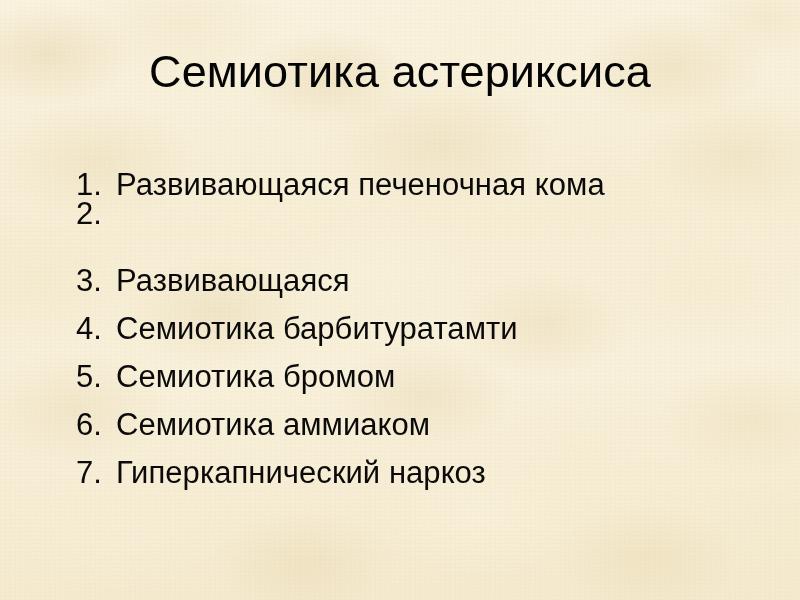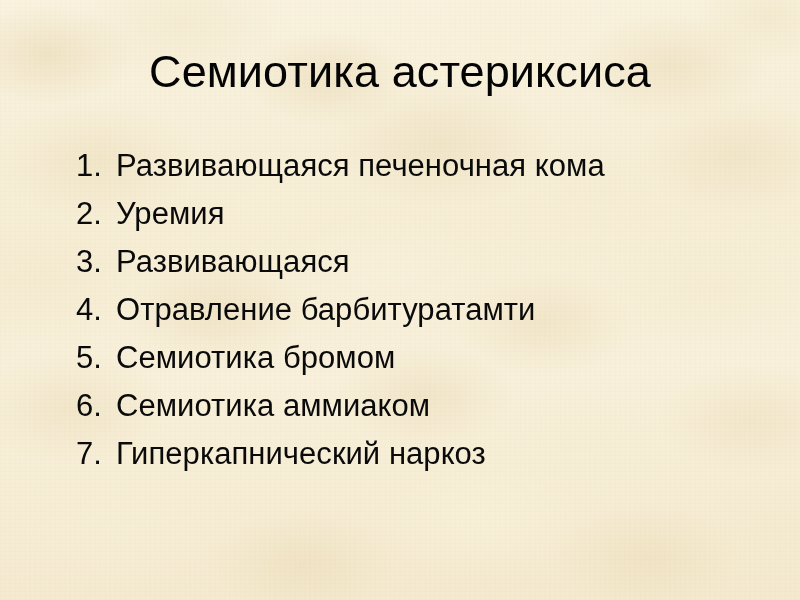--- a/index.html
+++ b/index.html
@@ -138,20 +138,21 @@
   }
 
   .item-marker {
     flex: 0 0 auto;
     min-width: 40px;
     text-align: left;
   }
 
   .item-text {
     flex: 0 1 auto;
+    margin-top: 19px;
   }
 </style>
 </head>
 <body>
 
 <div class="slide">
 
   <div class="slide-texture"></div>
   <div class="slide-grain"></div>
 
@@ -161,31 +162,30 @@
 
     <ol class="slide-list">
 
       <li class="slide-list-item">
         <span class="item-marker">1.</span>
         <span class="item-text">Развивающаяся печеночная кома</span>
       </li>
 
       <li class="slide-list-item">
         <span class="item-marker">2.</span>
-        <span class="item-text">Уремия</span>
       </li>
 
       <li class="slide-list-item">
         <span class="item-marker">3.</span>
         <span class="item-text">Развивающаяся</span>
       </li>
 
       <li class="slide-list-item">
         <span class="item-marker">4.</span>
-        <span class="item-text">Отравление барбитуратамти</span>
+        <span class="item-text">Семиотика барбитуратамти</span>
       </li>
 
       <li class="slide-list-item">
         <span class="item-marker">5.</span>
         <span class="item-text">Семиотика бромом</span>
       </li>
 
       <li class="slide-list-item">
         <span class="item-marker">6.</span>
         <span class="item-text">Семиотика аммиаком</span>

